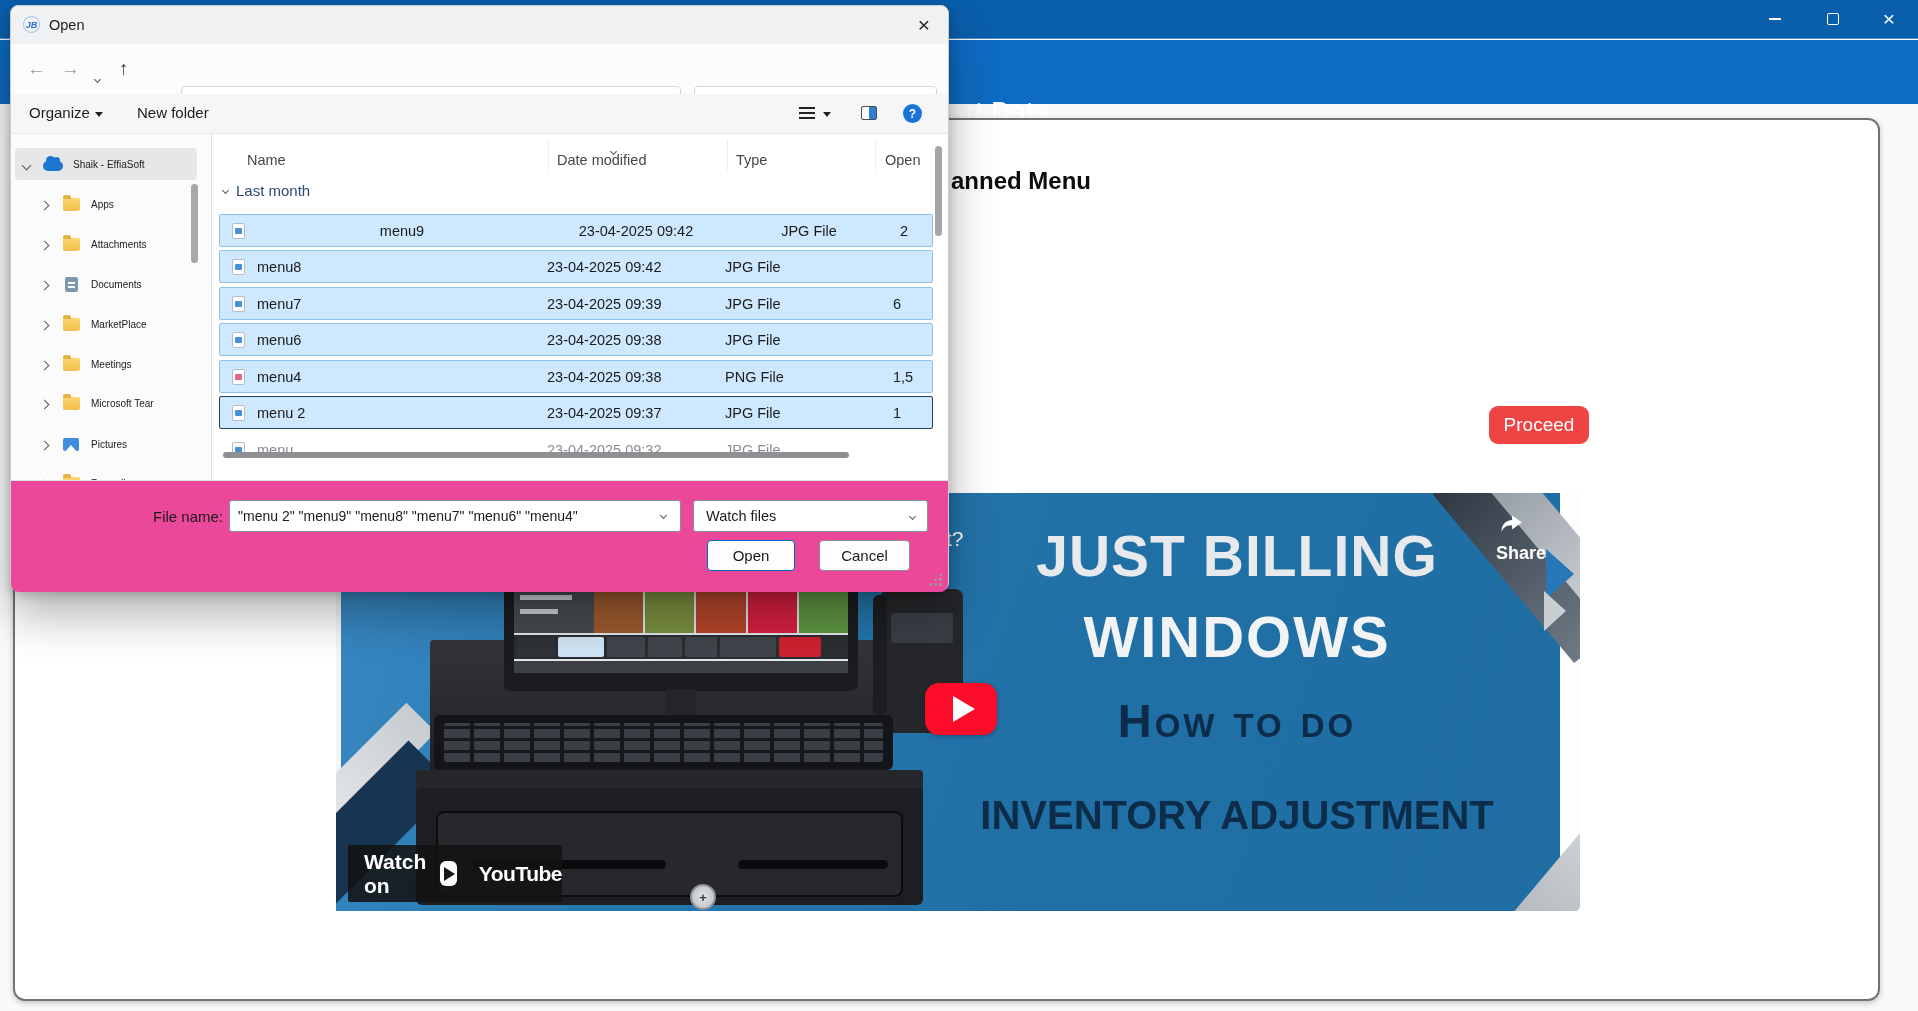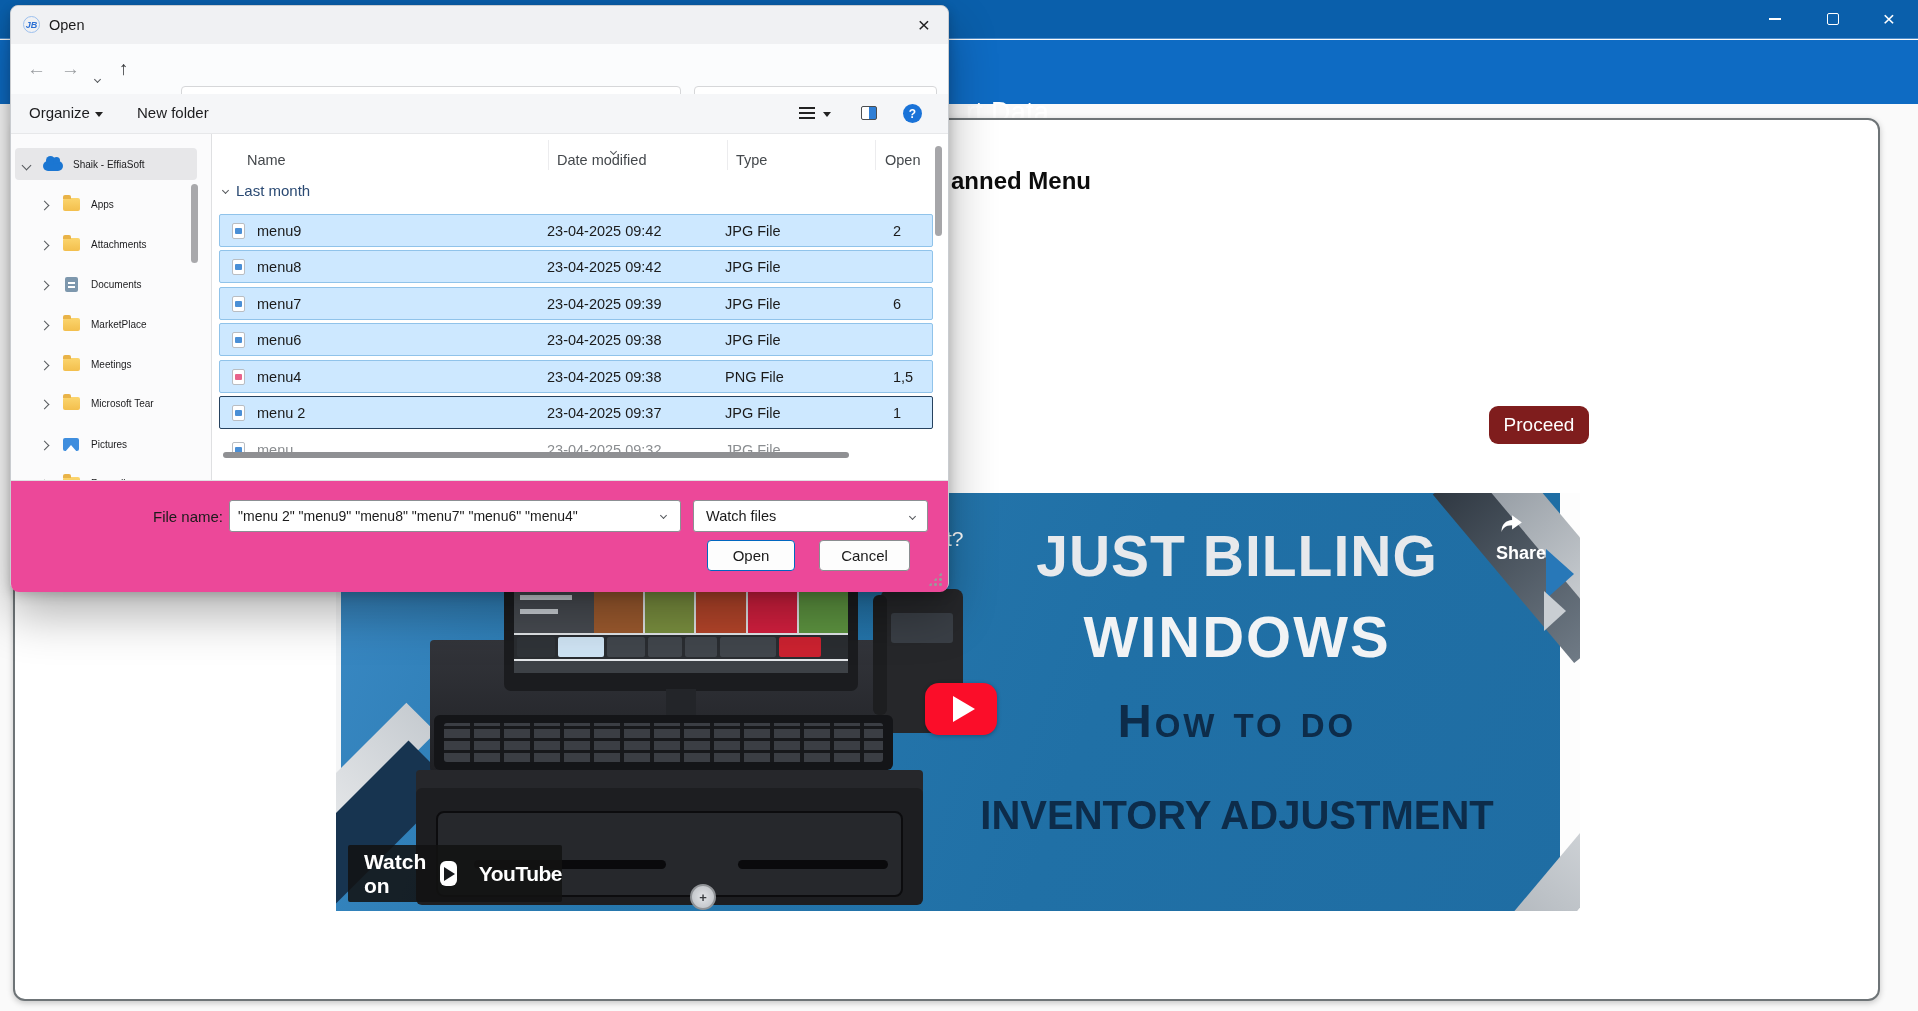--- a/index.html
+++ b/index.html
@@ -10,21 +10,21 @@
   
   #app-titlebar { left:0; top:0; width:1918px; height:39px; background:#0a5fab; border-bottom:1px solid #4f8fcd; }
   .winctl { position:absolute; top:0; height:38px; width:46px; display:flex; align-items:center; justify-content:center; }
   .ctl-min-bar { width:12px; height:2px; background:#fff; }
   .ctl-max-box { width:12px; height:12px; border:1.5px solid #fff; border-radius:2px; }
   .ctl-close-x { color:#fff; font-size:21px; line-height:20px; font-weight:400; }
   #app-header { left:0; top:40px; width:1918px; height:64px; background:#0e6bc3;padding-left:25px; }
   #app-header-title { position:absolute; left:966px; top:57px; color:#fff; font-size:27px; font-weight:300; letter-spacing:.3px; }
   #app-card { left:13px; top:118px; width:1867px; height:883px; background:#fff; border:2px solid #6e7477; border-radius:12px; box-shadow:0 2px 6px rgba(0,0,0,.22); }
   #section-title { left:951px; top:167px; font-size:24px; font-weight:700; color:#0d0d0d; }
-  #proceed-btn { left:1489px; top:406px; width:100px; height:38px; background:#7f1d1d; border:none; border-radius:9px; color:#fff; font-size:19px; cursor:pointer; font-family:inherit; }
+  #proceed-btn { left:1489px; top:406px; width:100px; height:38px; background:#ef4444; border:none; border-radius:9px; color:#fff; font-size:19px; cursor:pointer; font-family:inherit; }
 
   
   #video { left:336px; top:493px; width:1244px; height:418px; overflow:hidden;
     background:linear-gradient(110deg,#3a89c4 0%,#2677ad 30%,#2070a6 60%,#1f6da3 100%); }
   .vwhite-right { position:absolute; left:1224px; top:0; width:20px; height:418px; background:#fdfdfd; }
   .vwhite-left  { position:absolute; left:0; top:95px; width:5px; height:245px; background:#f4f5f6; }
   .ribbon { position:absolute; transform-origin:top left; }
   .tr-gray { left:1168px; top:-46px; width:260px; height:72px; transform:rotate(50deg); background:linear-gradient(90deg,#8d959d,#e8eaec); }
   .tr-dark { left:1132px; top:-28px; width:220px; height:46px; transform:rotate(50deg); background:linear-gradient(90deg,#2f3842,#6f7a85); }
   .tr-blue-chev { left:1210px; top:56px; width:0; height:0; border-top:25px solid transparent; border-bottom:25px solid transparent; border-left:28px solid #2878b8; }
@@ -384,21 +384,21 @@
       <div class="col-hdr" style="left:672px;">Open</div>
       <div class="hdr-div" style="left:335px;"></div>
       <div class="hdr-div" style="left:514px;"></div>
       <div class="hdr-div" style="left:662px;"></div>
 
       <div id="group-row">
         <span class="chev down sm"></span>
         <span id="group-label">Last month</span>
       </div>
 
-      <div class="frow sel" style="top:80px;">
+      <div class="frow sel" style="top:80px;text-align:center;">
         <span class="ico-file"></span>
         <span class="f-name">menu9</span>
         <span class="f-date">23-04-2025 09:42</span>
         <span class="f-type">JPG File</span>
         <span class="f-size">2</span>
       </div>
       <div class="frow sel" style="top:116px;">
         <span class="ico-file"></span>
         <span class="f-name">menu8</span>
         <span class="f-date">23-04-2025 09:42</span>

